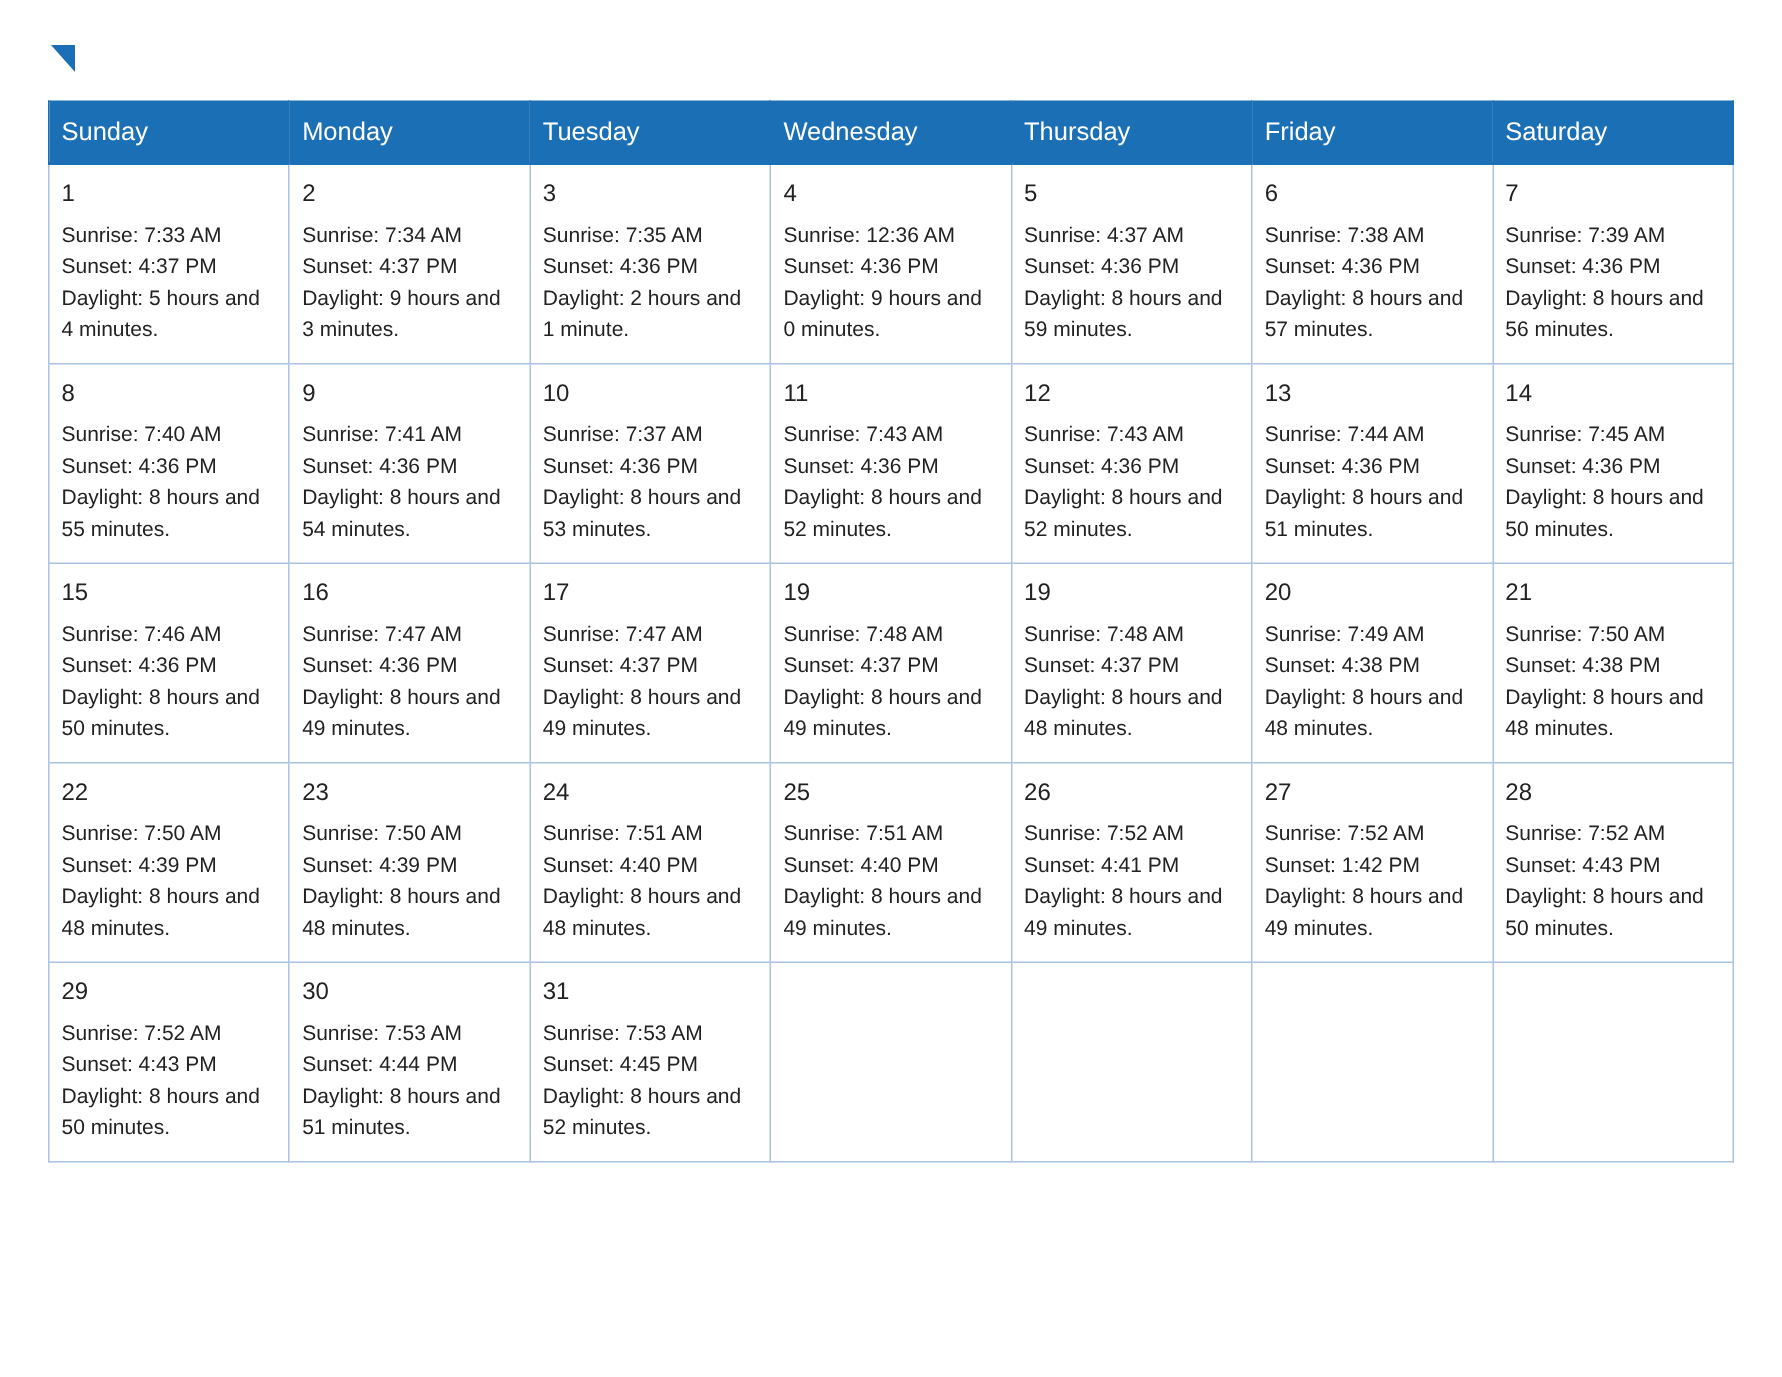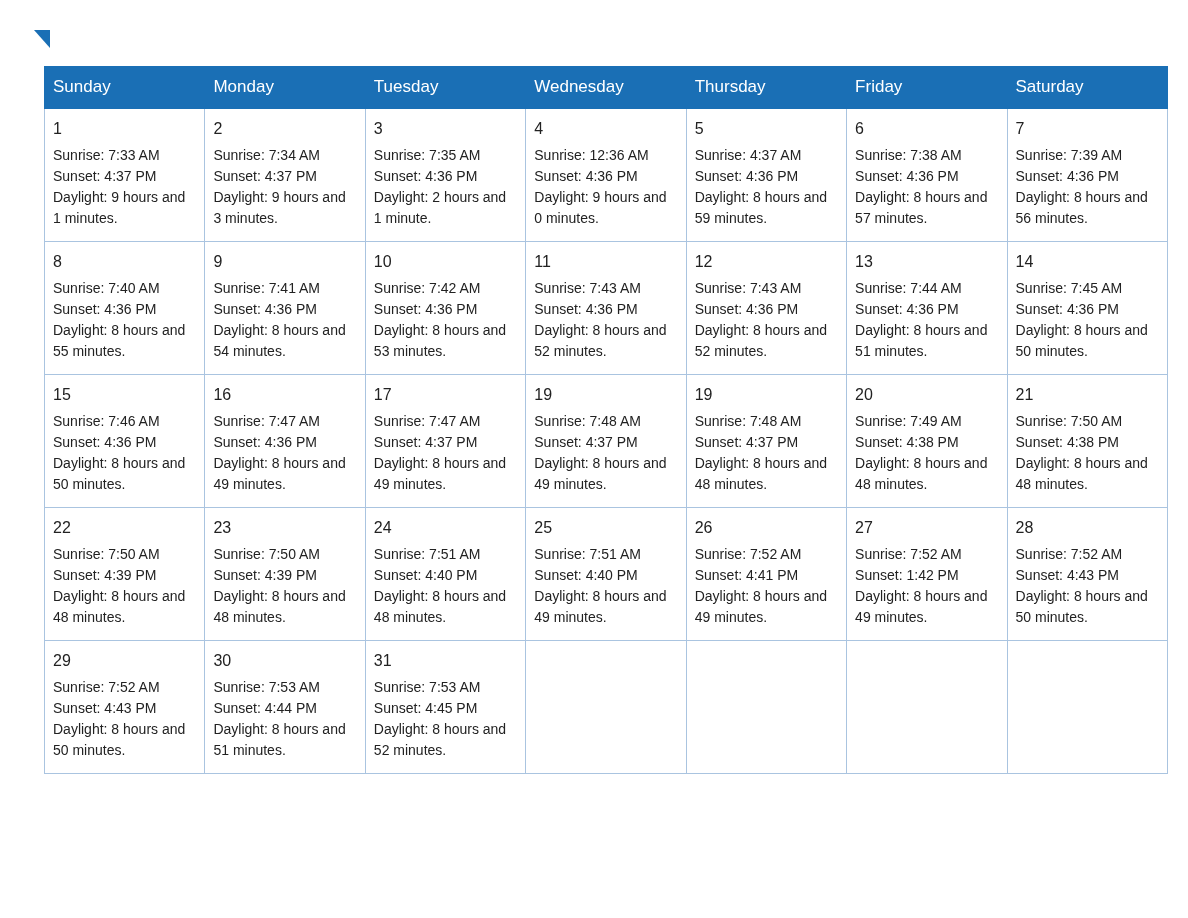--- a/index.html
+++ b/index.html
@@ -48,21 +48,20 @@
     }
     .title-location {
       font-size: 22px;
       color: #555;
       margin-top: 4px;
     }
     table {
       width: 100%;
       border-collapse: collapse;
       table-layout: fixed;
-      margin-left: 12px;
     }
     thead tr th {
       background-color: #1a6fb5;
       color: #fff;
       padding: 10px 8px;
       text-align: left;
       font-size: 17px;
       font-weight: normal;
       border: 1px solid #1a6fb5;
     }
@@ -125,21 +124,21 @@
         <th>Friday</th>
         <th>Saturday</th>
       </tr>
   </thead>
   <tbody id="calendar-body">
   <tr>
         <td>
           <span class="day-num">1</span>
           <span>Sunrise: 7:33 AM</span><br>
           <span>Sunset: 4:37 PM</span><br>
-          <span>Daylight: 9 hours and 1 minutes.</span>
+          <span>Daylight: 5 hours and 4 minutes.</span>
         </td>
         <td>
           <span class="day-num">2</span>
           <span>Sunrise: 7:34 AM</span><br>
           <span>Sunset: 4:37 PM</span><br>
           <span>Daylight: 9 hours and 3 minutes.</span>
         </td>
         <td>
           <span class="day-num">3</span>
           <span>Sunrise: 7:35 AM</span><br>
@@ -179,21 +178,21 @@
           <span>Daylight: 8 hours and 55 minutes.</span>
         </td>
         <td>
           <span class="day-num">9</span>
           <span>Sunrise: 7:41 AM</span><br>
           <span>Sunset: 4:36 PM</span><br>
           <span>Daylight: 8 hours and 54 minutes.</span>
         </td>
         <td>
           <span class="day-num">10</span>
-          <span>Sunrise: 7:42 AM</span><br>
+          <span>Sunrise: 7:37 AM</span><br>
           <span>Sunset: 4:36 PM</span><br>
           <span>Daylight: 8 hours and 53 minutes.</span>
         </td>
         <td>
           <span class="day-num">11</span>
           <span>Sunrise: 7:43 AM</span><br>
           <span>Sunset: 4:36 PM</span><br>
           <span>Daylight: 8 hours and 52 minutes.</span>
         </td>
         <td>

